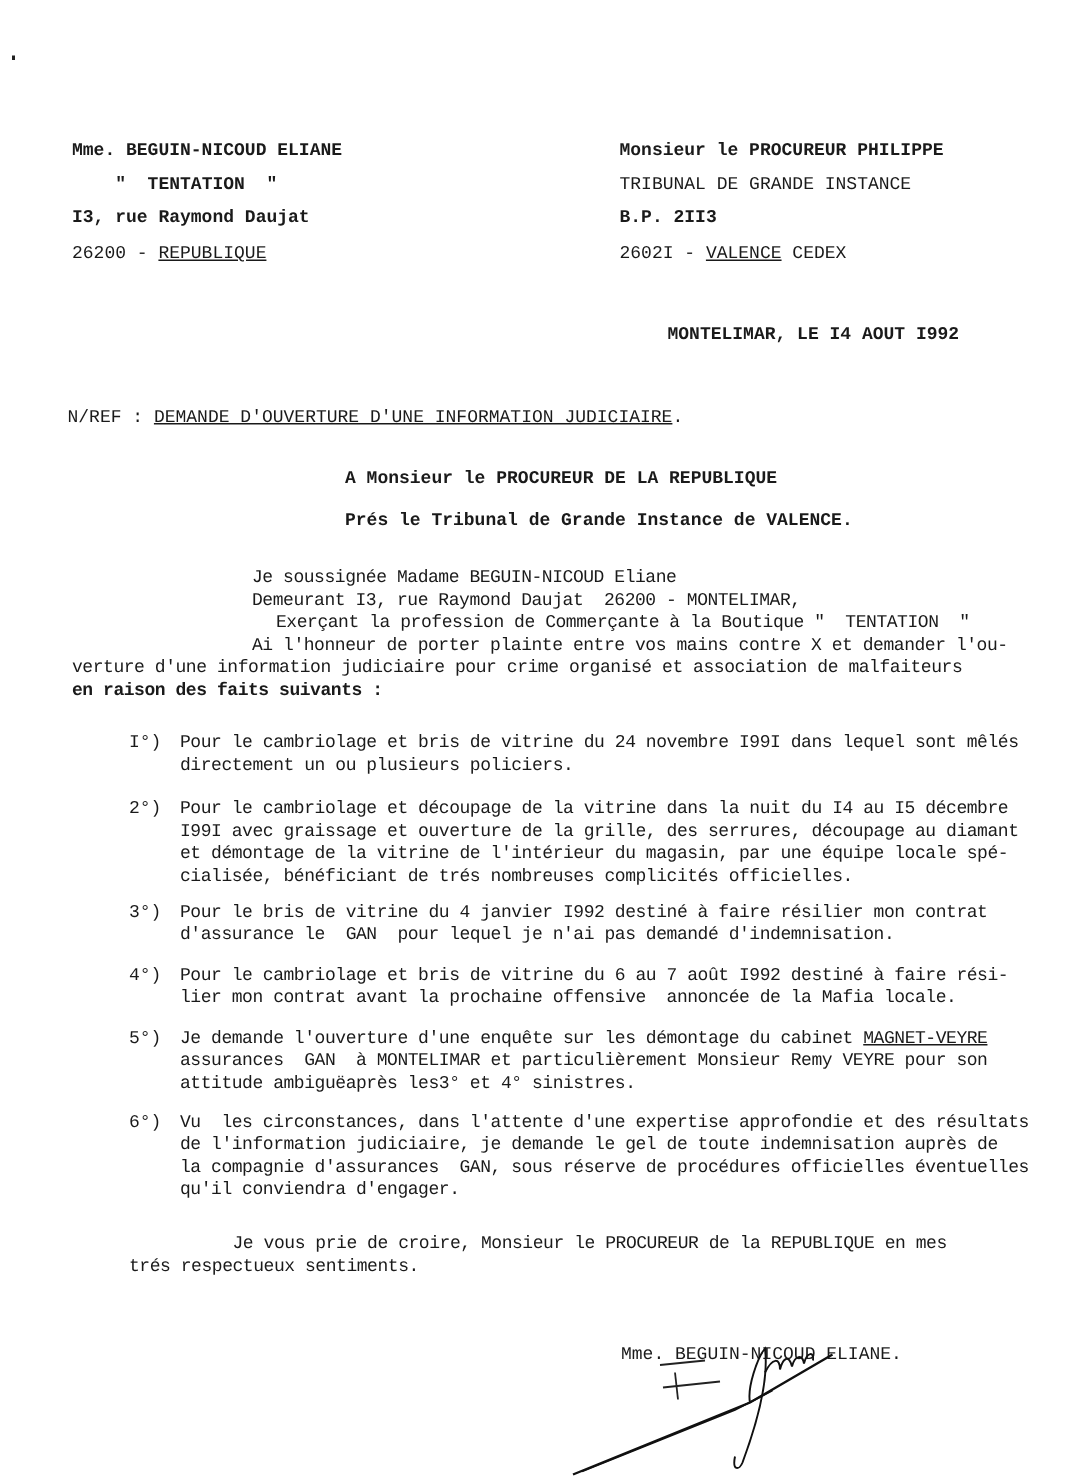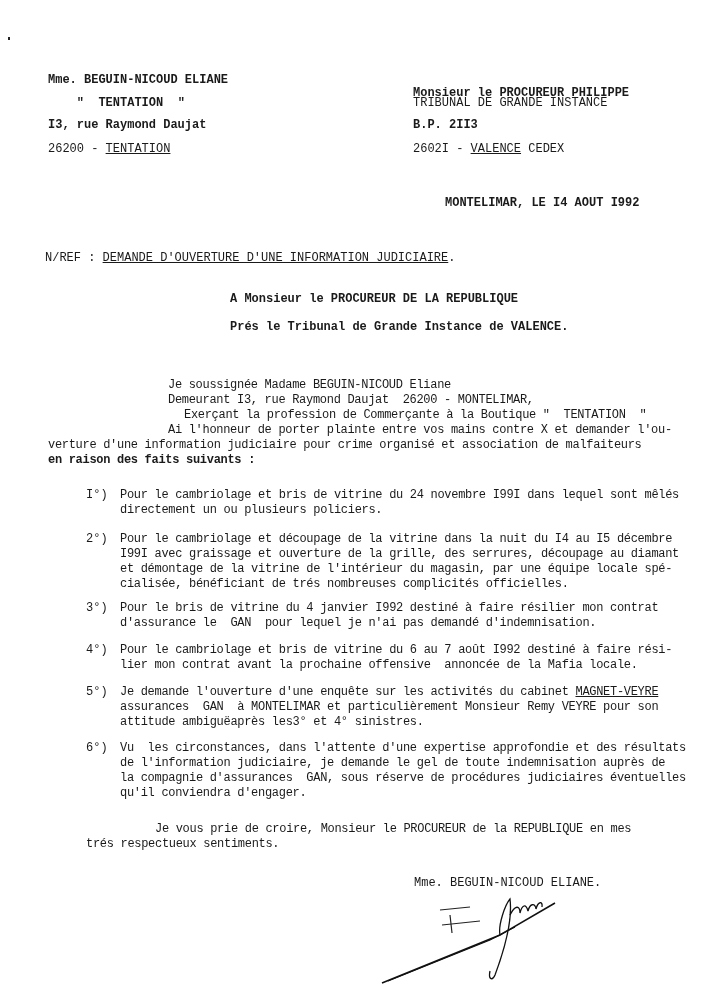--- a/index.html
+++ b/index.html
@@ -1,38 +1,38 @@
 <!DOCTYPE html>
 <html><head>
 <meta charset="utf-8">
 <style>
   html, body { margin: 0; padding: 0; background: #ffffff; }
   body {
     width: 718px; height: 987px; position: relative; overflow: hidden;
     font-family: "Liberation Mono", "DejaVu Sans Mono", monospace;
     color: #1a1a1a; font-size: 12px;
   }
-  .abs { position: absolute; white-space: pre; }
+  .abs { position: absolute; white-space: pre; margin-top: 20px; }
   .line { position: absolute; white-space: pre; line-height: 15px; letter-spacing: -0.3px; }
   .bold { font-weight: bold; }
   .u { text-decoration: underline; }
   .num { position: absolute; white-space: pre; font-size: 12px; }
   .speck { position: absolute; width: 2px; height: 3px; background: #222; }
 </style>
 </head>
 <body>
 
 <div class="speck" style="left:8px; top:37px;"></div>
 
 <div class="abs bold" style="left:48px; top:73px;">Mme. BEGUIN-NICOUD ELIANE</div>
 <div class="abs bold" style="left:48px; top:96px;">    <span>"  TENTATION  "</span></div>
 <div class="abs bold" style="left:48px; top:118px;">I3, rue Raymond Daujat</div>
-<div class="abs" style="left:48px; top:142px;"><span>26200 - </span><span class="u">TENTATION</span></div>
+<div class="abs" style="left:48px; top:142px;"><span>26200 - </span><span class="u">REPUBLIQUE</span></div>
 
-<div class="abs bold" style="left:413px; top:86px;">Monsieur le PROCUREUR PHILIPPE</div>
+<div class="abs bold" style="left:413px; top:73px;">Monsieur le PROCUREUR PHILIPPE</div>
 <div class="abs" style="left:413px; top:96px;">TRIBUNAL DE GRANDE INSTANCE</div>
 <div class="abs bold" style="left:413px; top:118px;">B.P. 2II3</div>
 <div class="abs" style="left:413px; top:142px;"><span>2602I - </span><span class="u">VALENCE</span><span> CEDEX</span></div>
 
 <div class="abs bold" style="left:413px; top:196px;padding-left:32px;">MONTELIMAR, LE I4 AOUT I992</div>
 
 <div class="abs" style="left:45px; top:251px;"><span>N/REF : </span><span class="u">DEMANDE D'OUVERTURE D'UNE INFORMATION JUDICIAIRE</span><span>.</span></div>
 
 <div class="abs bold" style="left:230px; top:292px;">A Monsieur le PROCUREUR DE LA REPUBLIQUE</div>
 <div class="abs bold" style="left:230px; top:320px;">Prés le Tribunal de Grande Instance de VALENCE.</div>
@@ -67,30 +67,30 @@
 </div>
 
 <div>
   <div class="num" style="left:86px; top:643px;">4°)</div>
   <div class="line" style="left:120px; top:643px;">Pour le cambriolage et bris de vitrine du 6 au 7 août I992 destiné à faire rési-</div>
   <div class="line" style="left:120px; top:658px;">lier mon contrat avant la prochaine offensive  annoncée de la Mafia locale.</div>
 </div>
 
 <div>
   <div class="num" style="left:86px; top:685px;">5°)</div>
-  <div class="line" style="left:120px; top:685px;"><span>Je demande l'ouverture d'une enquête sur les activités du cabinet </span><span class="u">MAGNET-VEYRE</span></div>
+  <div class="line" style="left:120px; top:685px;"><span>Je demande l'ouverture d'une enquête sur les démontage du cabinet </span><span class="u">MAGNET-VEYRE</span></div>
   <div class="line" style="left:120px; top:700px;">assurances  GAN  à MONTELIMAR et particulièrement Monsieur Remy VEYRE pour son</div>
   <div class="line" style="left:120px; top:715px;text-align:center;">attitude ambiguëaprès les3° et 4° sinistres.</div>
 </div>
 
 <div>
   <div class="num" style="left:86px; top:741px;">6°)</div>
   <div class="line" style="left:120px; top:741px;">Vu  les circonstances, dans l'attente d'une expertise approfondie et des résultats</div>
   <div class="line" style="left:120px; top:756px;">de l'information judiciaire, je demande le gel de toute indemnisation auprès de</div>
-  <div class="line" style="left:120px; top:771px;">la compagnie d'assurances  GAN, sous réserve de procédures judiciaires éventuelles</div>
+  <div class="line" style="left:120px; top:771px;">la compagnie d'assurances  GAN, sous réserve de procédures officielles éventuelles</div>
   <div class="line" style="left:120px; top:786px;">qu'il conviendra d'engager.</div>
 </div>
 
 <div>
   <div class="line" style="left:86px; top:822px;">          Je vous prie de croire, Monsieur le PROCUREUR de la REPUBLIQUE en mes</div>
   <div class="line" style="left:86px; top:837px;">trés respectueux sentiments.</div>
 </div>
 
 <div class="abs" style="left:414px; top:876px;">Mme. BEGUIN-NICOUD ELIANE.</div>
 <svg style="position:absolute; left:380px; top:885px;" width="220" height="102" viewBox="0 0 220 102">

